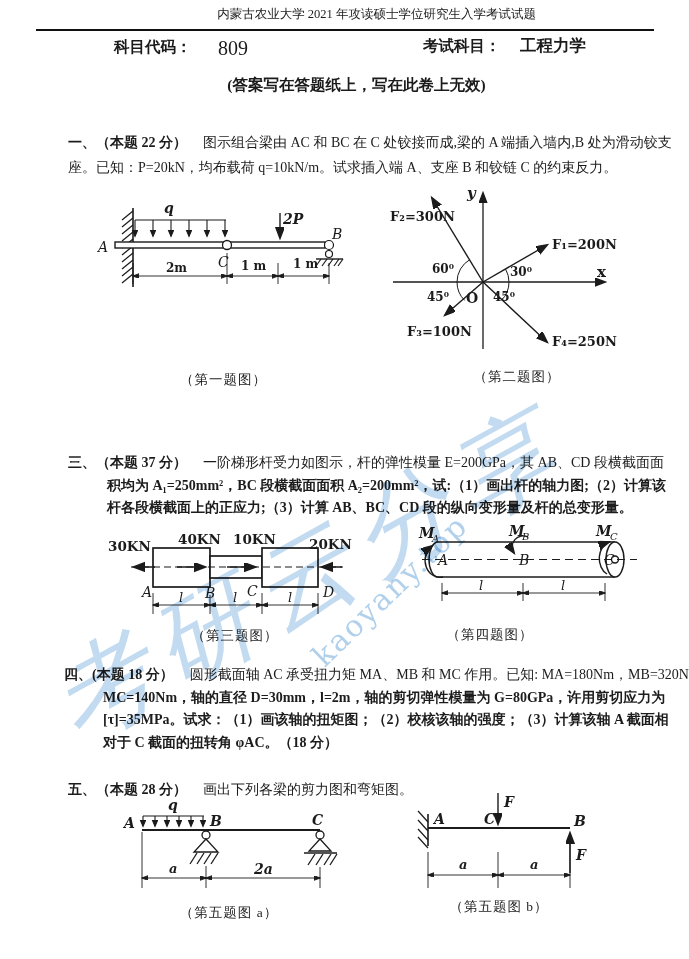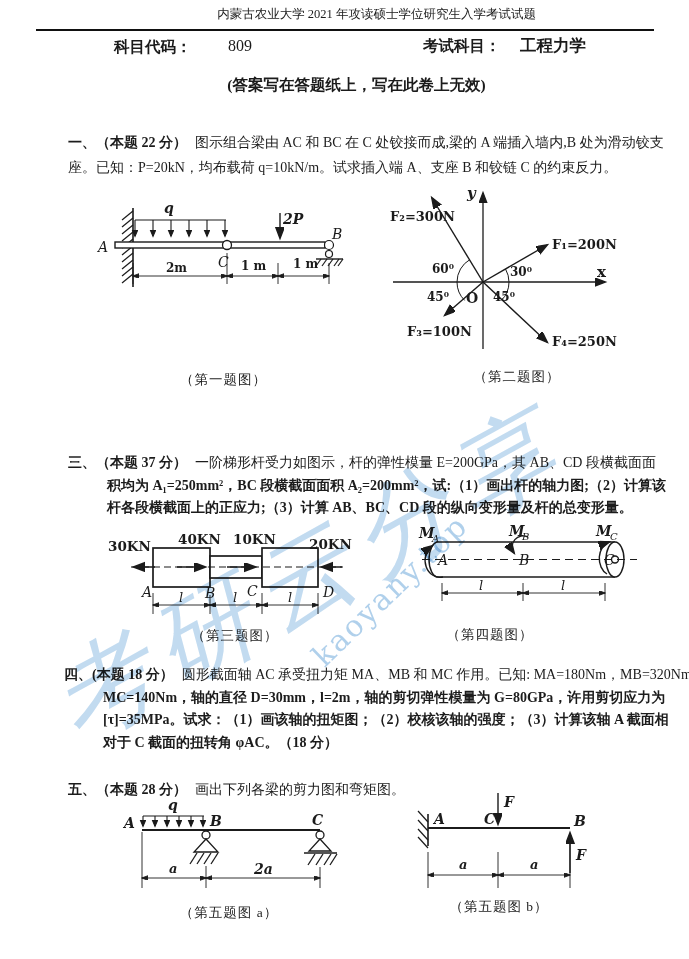--- a/index.html
+++ b/index.html
@@ -5,21 +5,21 @@
   html,body{margin:0;padding:0;background:#e8e8e8;}
   .page{position:relative;width:689px;height:959px;background:#ffffff;overflow:hidden;
         font-family:"Liberation Serif","DejaVu Serif",serif;color:#1b1b1b;}
   .abs{position:absolute;margin-left:32px;}
   .ctr{left:0;width:689px;text-align:center;}
   .b{font-weight:bold;}
   .it{font-style:italic;}
   .rule{position:absolute;left:36px;top:29px;width:618px;height:2px;background:#111;}
   .prob{position:absolute;font-size:14px;color:#1c1c1c;}
   .prob .ln{white-space:nowrap;}
-  .ph{font-weight:bold;margin-right:8px;}
+  .ph{font-weight:bold;margin-right:16px;}
   .hang .cont{margin-left:39px;font-weight:bold;}
   .cap{position:absolute;font-size:13.5px;letter-spacing:1px;}
   svg{position:absolute;overflow:visible;}
   svg text{font-family:"DejaVu Serif","Liberation Serif",serif;fill:#1b1b1b;}
   svg line,svg path,svg rect,svg circle,svg ellipse{stroke:#1b1b1b;}
   .wm{position:absolute;pointer-events:none;mix-blend-mode:multiply;
       font-family:"DejaVu Serif",serif;z-index:9;}
   .wm-cn{left:28px;top:655px;font-size:100px;letter-spacing:14px;font-style:italic;
          transform:rotate(-29deg);transform-origin:0 0;opacity:.42;white-space:nowrap;}
   .wm-en{left:305px;top:648px;font-size:30px;letter-spacing:2px;
@@ -40,21 +40,21 @@
       </marker>
       <marker id="arrS" markerWidth="8" markerHeight="7" refX="5.6" refY="2.5" orient="auto">
         <path d="M0,0L6,2.5L0,5Z" fill="#1b1b1b" stroke="none"></path>
       </marker>
     </defs>
   </svg>
 
   <div class="abs ctr" style="top:6px;font-size:12.5px">内蒙古农业大学 2021 年攻读硕士学位研究生入学考试试题</div>
   <div class="rule"></div>
   <div class="abs b" style="left:82px;top:37px;font-size:15.5px">科目代码：</div>
-  <div class="abs" style="left:196px;top:37px;font-size:16px">809</div>
+  <div class="abs" style="left:186px;top:37px;font-size:20px">809</div>
   <div class="abs b" style="left:391px;top:36px;font-size:15.5px">考试科目：</div>
   <div class="abs b" style="left:488px;top:35px;font-size:16.5px">工程力学</div>
   <div class="abs ctr" style="top:75px;font-size:15.5px;font-weight:600;left:-20px">(答案写在答题纸上，写在此卷上无效)</div>
 
   <div class="prob" style="left:68px;top:130px;line-height:25px">
     <div class="ln"><span class="ph">一、（本题 22 分）</span><span>图示组合梁由 AC 和 BC 在 C 处铰接而成,梁的 A 端插入墙内,B 处为滑动铰支</span></div>
     <div class="ln cont">座。已知：P=20kN，均布载荷 q=10kN/m。试求插入端 A、支座 B 和铰链 C 的约束反力。</div>
   </div>
 
   <svg style="left:80px;top:195px" width="300" height="150" viewBox="0 0 300 150">

